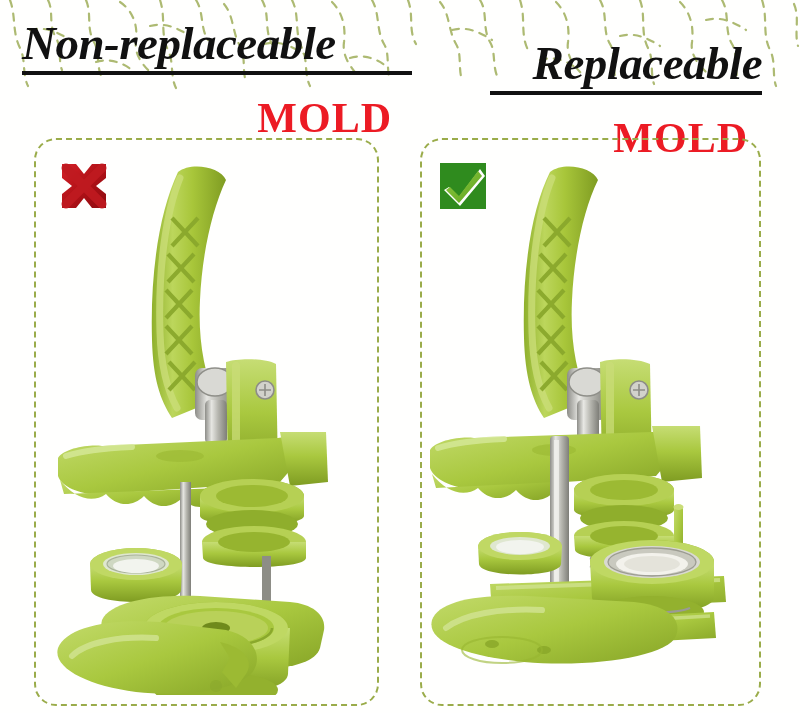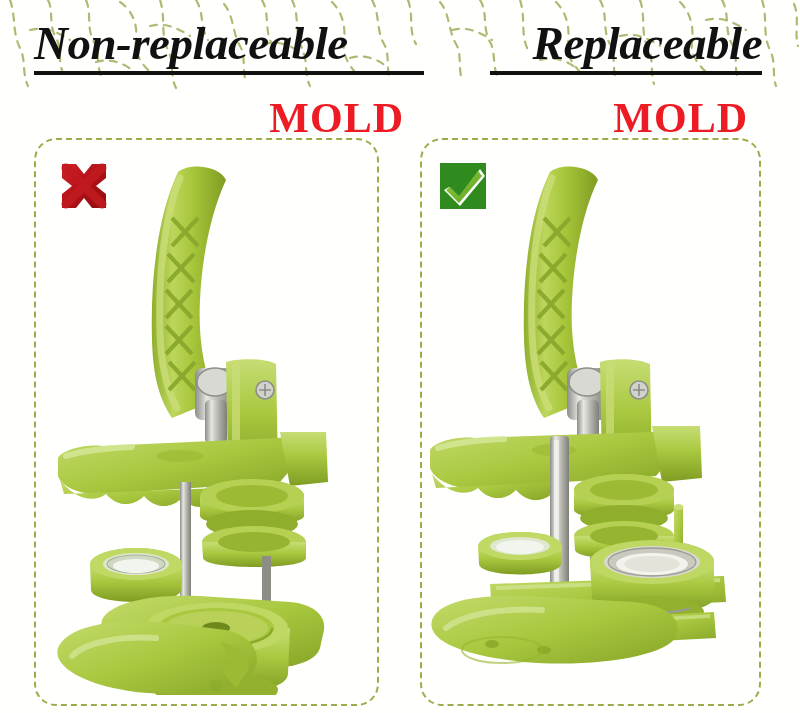--- a/index.html
+++ b/index.html
@@ -11,32 +11,32 @@
     position:relative;
   }
   #root{position:relative;width:800px;height:713px;background:#fffffe;overflow:hidden;}
 
   
   .vine-band{position:absolute;left:0;top:0;width:800px;height:125px;overflow:hidden;pointer-events:none;}
   .vine-band svg{display:block;}
 
   
   .head{position:absolute;top:20px;}
-  .head.left{left:34px;width:392px;}
+  .head.left{left:22px;width:392px;}
   .head.right{left:410px;width:352px;}
   .title{
     font-family:"Liberation Serif",serif;
     font-weight:bold;font-style:italic;
     color:#111111;
     letter-spacing:-0.5px;
     line-height:1.0;
     white-space:nowrap;
   }
   .head.left .title{font-size:47px;text-align:left;}
-  .head.right .title{font-size:47px;text-align:right;}
+  .head.right .title{font-size:47px;text-align:right;margin-top:20px;}
   .rule{height:4px;background:#111111;margin-top:4px;}
   .head.left .rule{width:390px;}
   .head.right .rule{width:272px;margin-left:auto;}
   .mold{
     font-family:"Liberation Serif",serif;
     font-weight:bold;font-style:normal;
     color:#ec1b24;
     font-size:42px;line-height:1.0;
     text-align:right;
     margin-top:22px;

